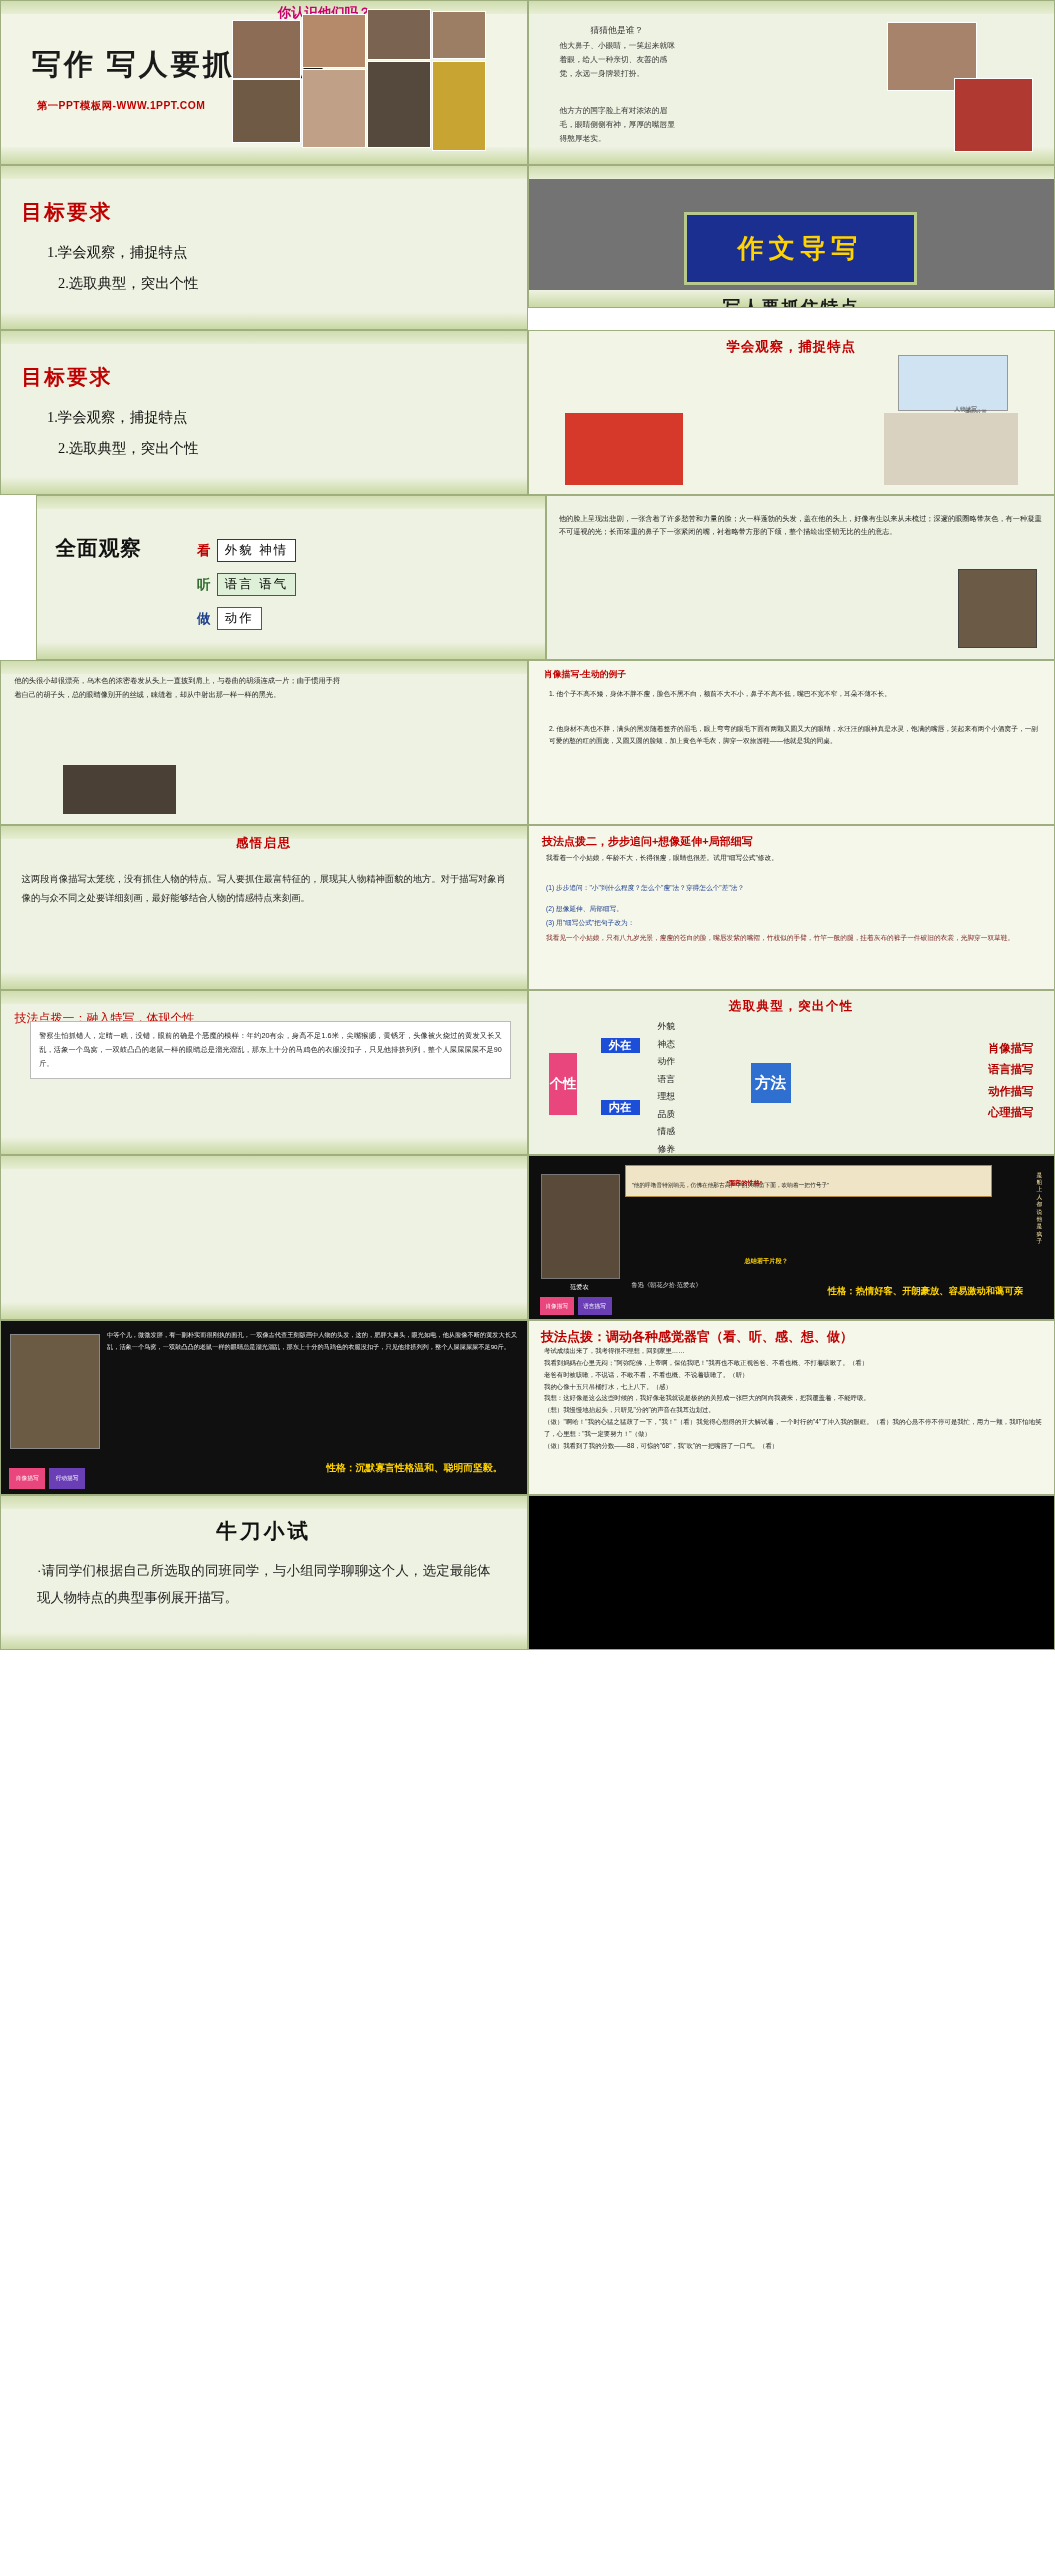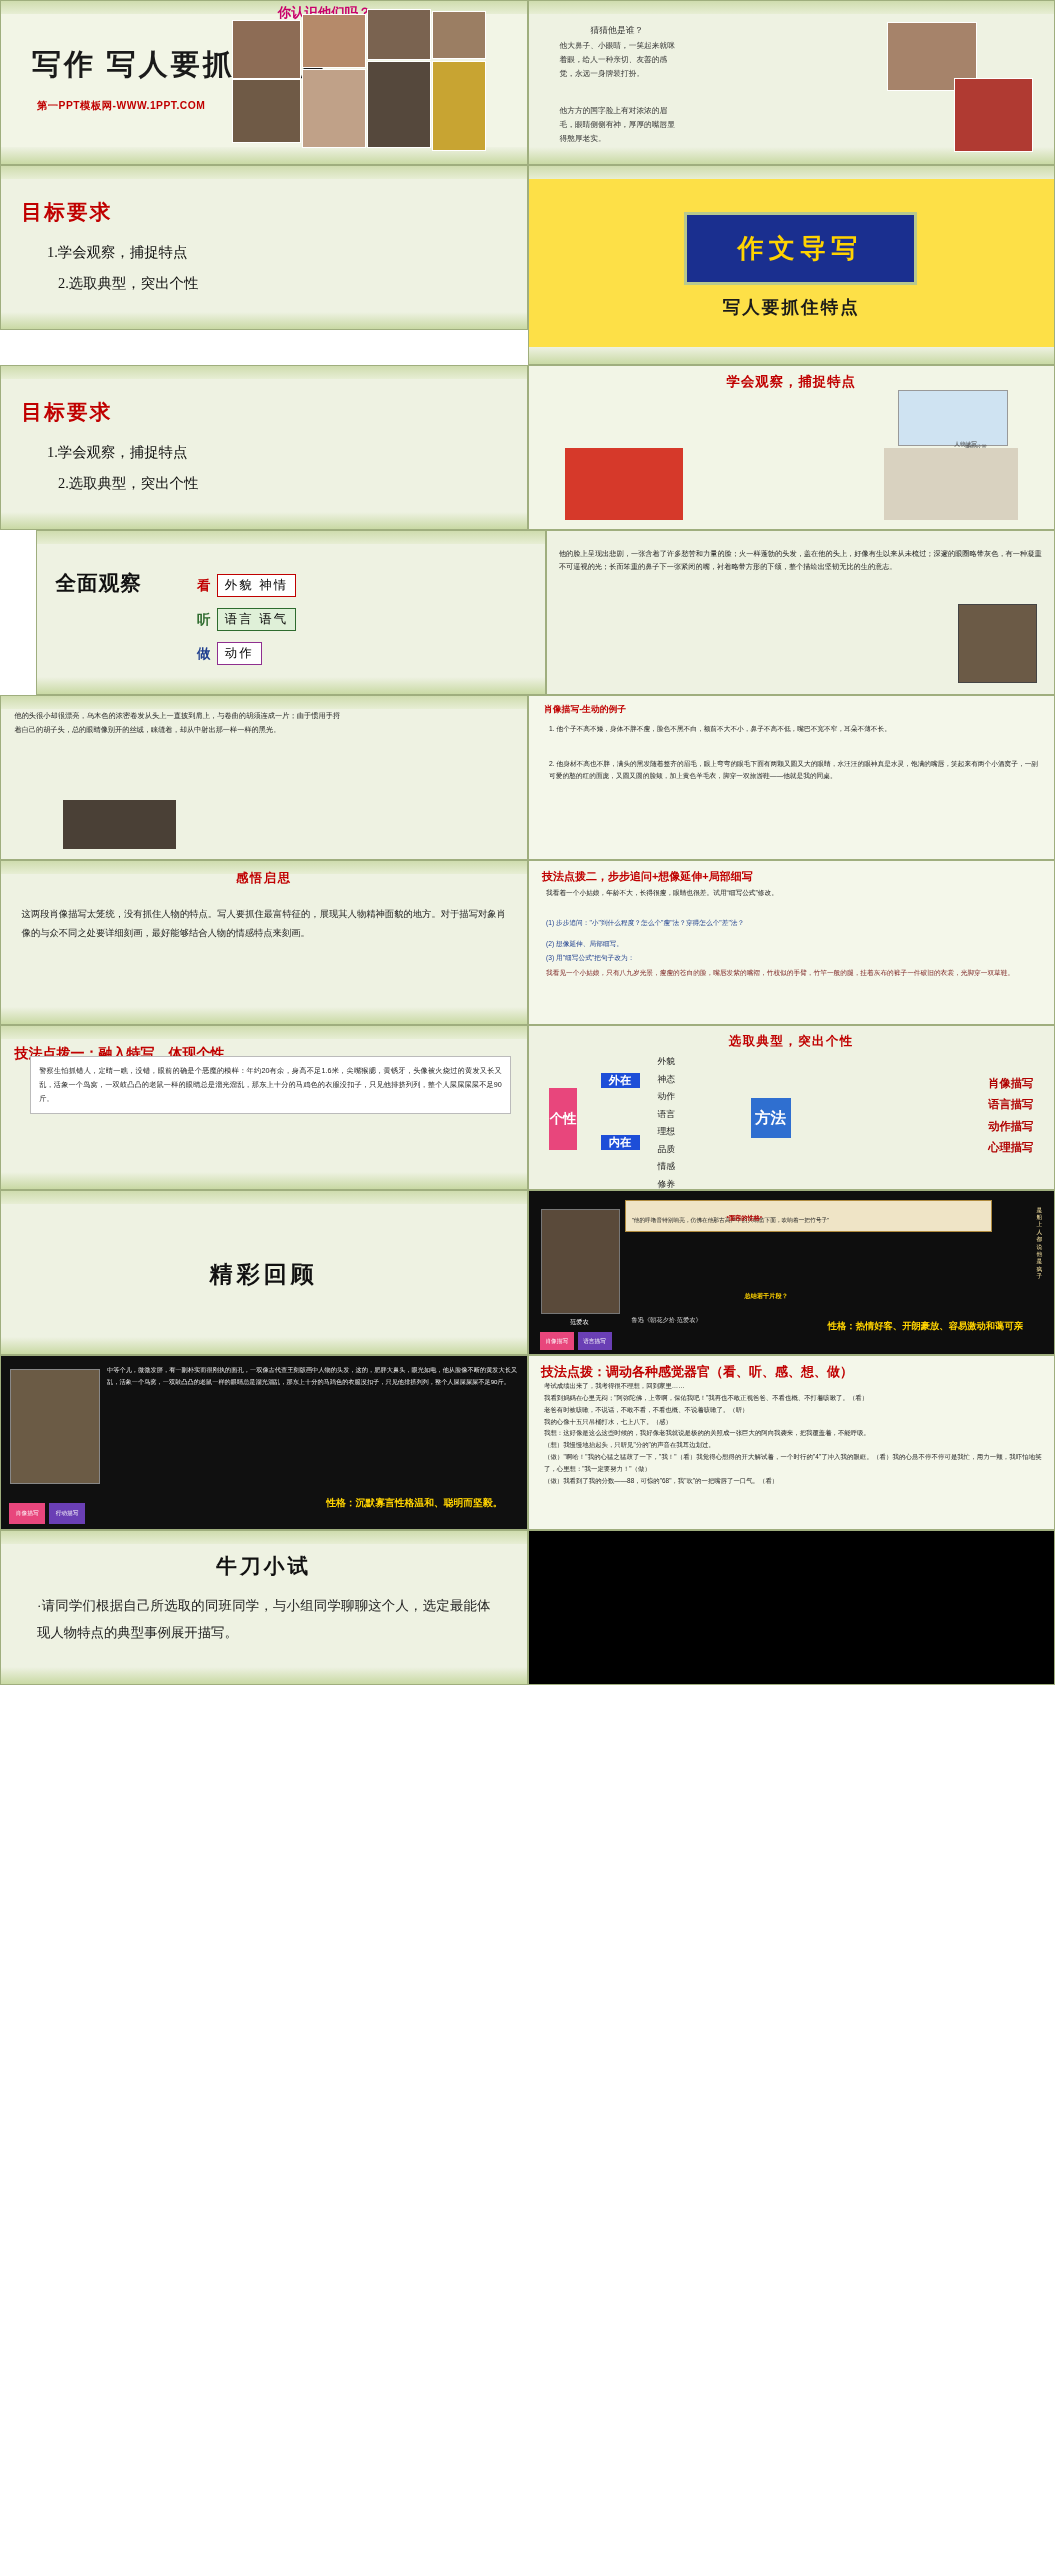--- a/index.html
+++ b/index.html
@@ -26,21 +26,21 @@
 
   
   .s2{height:165px;}
   .s2 .q{position:absolute;left:31px;top:38px;width:118px;font-size:7.7px;line-height:1.8;color:#333;}
   .s2 .q2{position:absolute;left:31px;top:103px;width:118px;font-size:7.7px;line-height:1.8;color:#333;}
   .s2 .label{position:absolute;left:62px;top:24px;font-size:8.8px;color:#333;}
   .s2 .p1{position:absolute;right:77px;top:20.6px;width:88px;height:67px;}
   .s2 .p2{position:absolute;right:20.6px;top:77px;width:77px;height:72px;}
 
   
-  .s3{height:200px;background:#fde047;}
+  .s3{height:143px;background:#737373;}
   .s3 .box{position:absolute;left:155px;top:46px;width:227px;height:67px;background:#1a2f8f;border:3.1px solid #b8c98c;display:flex;align-items:center;justify-content:center;}
   .s3 .box span{color:#ffd300;font-size:26px;font-weight:bold;letter-spacing:5.2px;font-family:"Liberation Serif",serif;}
   .s3 .sub{position:absolute;left:0;right:0;top:129px;text-align:center;font-size:17.5px;color:#1a1a1a;letter-spacing:2.1px;font-family:"Liberation Serif",serif;}
 
   
   .s4{height:165px;}
   .s4 .hd{position:absolute;left:20.6px;top:32px;font-size:20.6px;color:#c00000;font-weight:bold;letter-spacing:2.1px;font-family:"Liberation Serif",serif;}
   .s4 .l1{position:absolute;left:46px;top:77px;font-size:14.4px;color:#111;font-family:"Liberation Serif",serif;}
   .s4 .l2{position:absolute;left:57px;top:108px;font-size:14.4px;color:#111;font-family:"Liberation Serif",serif;}
 
@@ -80,21 +80,21 @@
   .s10 .para{position:absolute;left:20.6px;top:44px;right:20.6px;font-size:9.3px;line-height:2;color:#222;text-align:justify;font-family:"Liberation Serif",serif;}
 
   
   .s11{height:165px;background:#f4f7ea;}
   .s11 .hd{position:absolute;left:13.4px;top:8.2px;font-size:11px;color:#c00000;font-weight:bold;}
   .s11 .body{position:absolute;left:17.5px;top:26px;right:13.4px;font-size:6.7px;line-height:1.8;color:#222;}
   .s11 .sub{position:absolute;left:17.5px;font-size:6.7px;color:#1f3f8f;line-height:1.8;}
 
   
   .s12{height:165px;}
-  .s12 .hd{position:absolute;left:13.4px;top:19px;font-size:14px;color:#c00000;font-weight:bold;}
+  .s12 .hd{position:absolute;left:13.4px;top:19px;font-size:12px;color:#c00000;font-weight:normal;}
   .s12 .rule{position:absolute;left:29px;top:30px;right:15.5px;border:0.5px solid #bbb;background:#fff;padding:7.2px 8.2px;font-size:7.2px;line-height:1.95;color:#222;text-align:justify;}
 
   
   .s13{height:165px;background:#eef2e2;}
   .s13 .hd{position:absolute;left:0;right:0;top:7.2px;text-align:center;font-size:12.4px;color:#c00000;font-weight:bold;letter-spacing:1.5px;}
   .s13 .vert{position:absolute;left:20.6px;top:62px;width:28px;height:62px;background:#e8467c;color:#fff;display:flex;flex-direction:column;align-items:center;justify-content:center;font-size:13.4px;font-weight:bold;line-height:1.1;}
   .s13 .tag{position:absolute;width:39px;height:15px;background:#1d4ed8;color:#fff;display:flex;align-items:center;justify-content:center;font-size:11.3px;font-weight:bold;}
   .s13 .col{position:absolute;font-size:8.8px;color:#222;line-height:2.0;font-family:"Liberation Serif",serif;}
   .s13 .method{position:absolute;left:222px;top:72px;width:40px;height:40px;background:#2f6fd0;color:#fff;display:flex;align-items:center;justify-content:center;font-size:15.5px;font-weight:bold;line-height:1.1;}
   .s13 .mlist{position:absolute;right:20.6px;top:47px;font-size:11.3px;color:#b00000;font-weight:bold;line-height:1.9;text-align:left;font-family:"Liberation Serif",serif;}
@@ -299,21 +299,20 @@
         <div>动作描写</div>
         <div>心理描写</div>
       </div>
     </div>
   </div>
 
   <div class="row">
     <div class="slide w2 s14">
       <div class="band-top"></div>
       <div class="band-bottom"></div>
-      <div class="t title-cn">精彩回顾</div>
     </div>
 
     <div class="slide w2 s15">
       <div class="portrait"></div>
       <div class="scroll">
         <div class="title">*面容的性格*</div>
         <div style="margin-top:9.3px;">"他的呼噜音特别响亮，仿佛在他那古高声中的大哨笛下面，吹响着一把竹号子"</div>
       </div>
       <div class="q" style="left:216px;top:101px;color:#ffd300;font-weight:bold;">总结若干片段？</div>
       <div class="name">范爱农</div>

